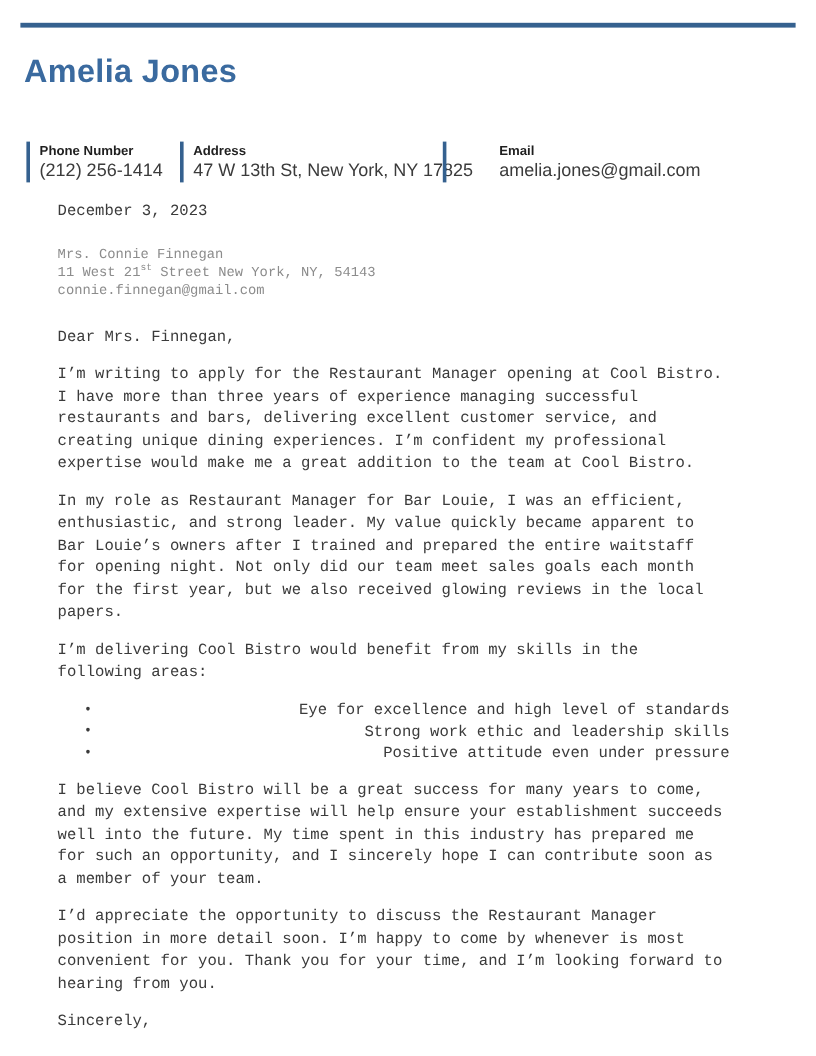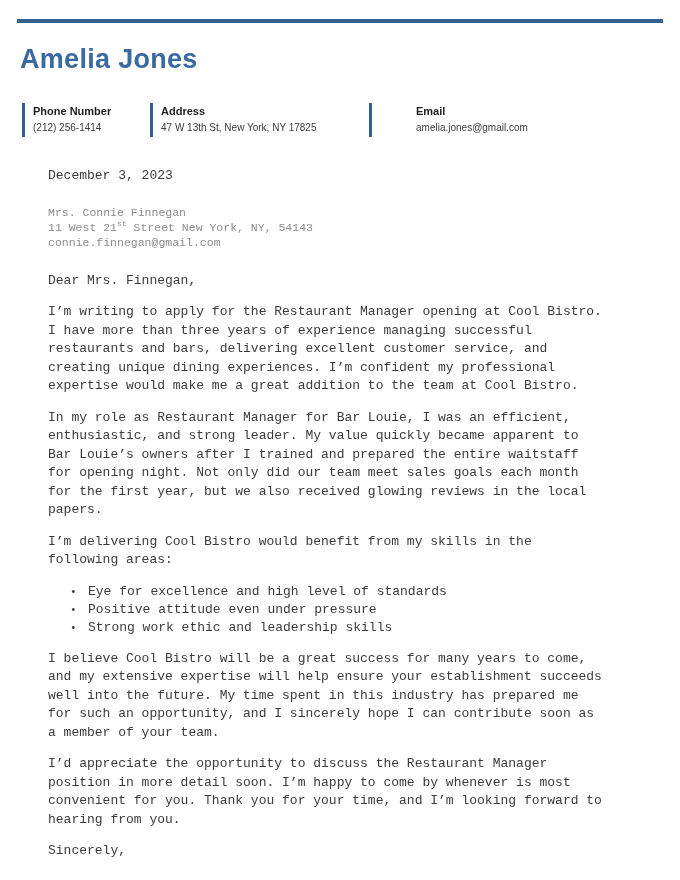--- a/index.html
+++ b/index.html
@@ -26,41 +26,41 @@
     left: 20px;
     top: 44px;
     font-size: 27px;
     font-weight: bold;
     color: #3a6a9f;
     letter-spacing: 0.3px;
   }
   .contact-row {
     position: absolute;
     left: 22px;
-    top: 103px;
+    top: 118px;
     display: flex;
     align-items: flex-start;
   }
   .contact-col {
     border-left: 3px solid #35618f;
     padding-left: 8px;
     min-height: 34px;
   }
   .contact-col.col-phone   { width: 128px; }
   .contact-col.col-address { width: 219px; }
   .contact-col.col-email   { width: 200px; padding-left: 44px; }
   .contact-label {
     font-size: 11px;
     font-weight: bold;
     color: #1f1f1f;
     line-height: 14px;
     padding-top: 1px;
   }
   .contact-value {
-    font-size: 10px;
+    font-size: 15px;
     color: #3b3b3b;
     line-height: 15px;
     margin-top: 2px;
     white-space: nowrap;
   }
   .letter {
     position: absolute;
     left: 48px;
     top: 167px;
     width: 560px;
@@ -84,20 +84,21 @@
   .salutation { margin-top: 22px; }
   .paragraph { margin-top: 13px; }
   .skills-list {
     list-style: none;
     margin-top: 13px;
   }
   .skills-list li {
     position: relative;
     padding-left: 40px;
     line-height: 18px;
+    text-align: right;
   }
   .skills-list li::before {
     content: "\2022";
     position: absolute;
     left: 22px;
     top: 0;
     font-size: 11px;
     color: #3b3b3b;
   }
   .closing { margin-top: 13px; }
@@ -141,22 +142,22 @@
   </div>
 
   <div class="salutation">Dear Mrs. Finnegan,</div>
 
   <p class="paragraph">I’m writing to apply for the Restaurant Manager opening at Cool Bistro. I have more than three years of experience managing successful restaurants and bars, delivering excellent customer service, and creating unique dining experiences. I’m confident my professional expertise would make me a great addition to the team at Cool Bistro.</p>
   <p class="paragraph">In my role as Restaurant Manager for Bar Louie, I was an efficient, enthusiastic, and strong leader. My value quickly became apparent to Bar Louie’s owners after I trained and prepared the entire waitstaff for opening night. Not only did our team meet sales goals each month for the first year, but we also received glowing reviews in the local papers.</p>
   <p class="paragraph">I’m delivering Cool Bistro would benefit from my skills in the following areas:</p>
 
   <ul class="skills-list">
     <li>Eye for excellence and high level of standards</li>
+    <li>Strong work ethic and leadership skills</li>
     <li>Positive attitude even under pressure</li>
-    <li>Strong work ethic and leadership skills</li>
   </ul>
 
   <p class="paragraph">I believe Cool Bistro will be a great success for many years to come, and my extensive expertise will help ensure your establishment succeeds well into the future. My time spent in this industry has prepared me for such an opportunity, and I sincerely hope I can contribute soon as a member of your team.</p>
   <p class="paragraph">I’d appreciate the opportunity to discuss the Restaurant Manager position in more detail soon. I’m happy to come by whenever is most convenient for you. Thank you for your time, and I’m looking forward to hearing from you.</p>
 
   <div class="closing">Sincerely,</div>
   <div class="signature">Amelia Jones</div>
 </div>
 
 </body></html>

